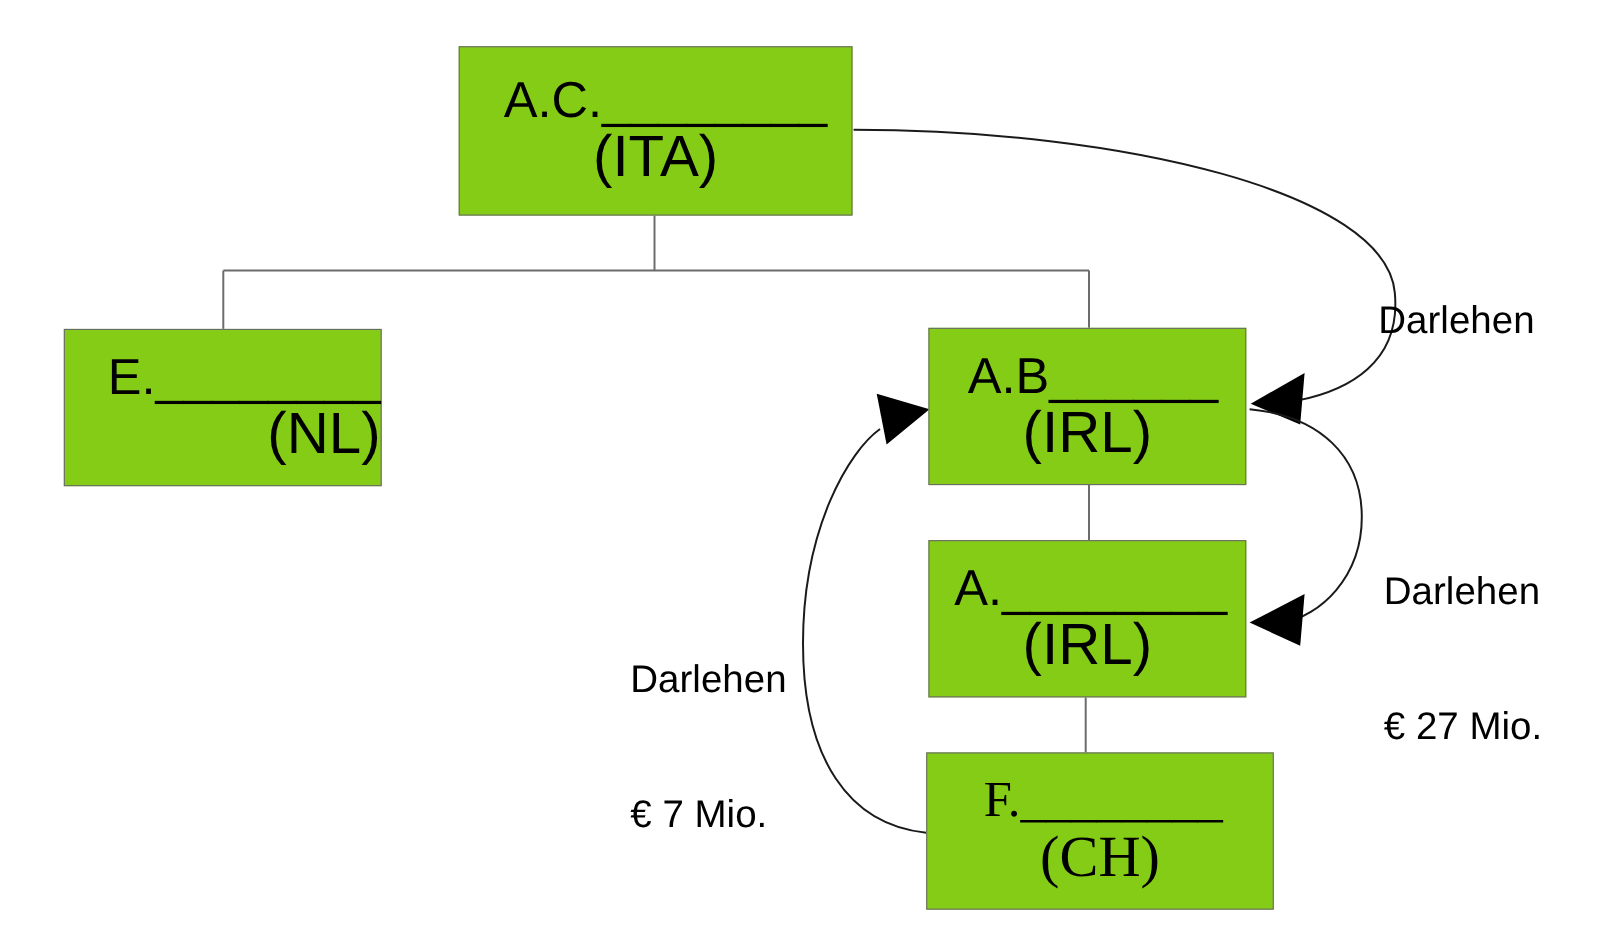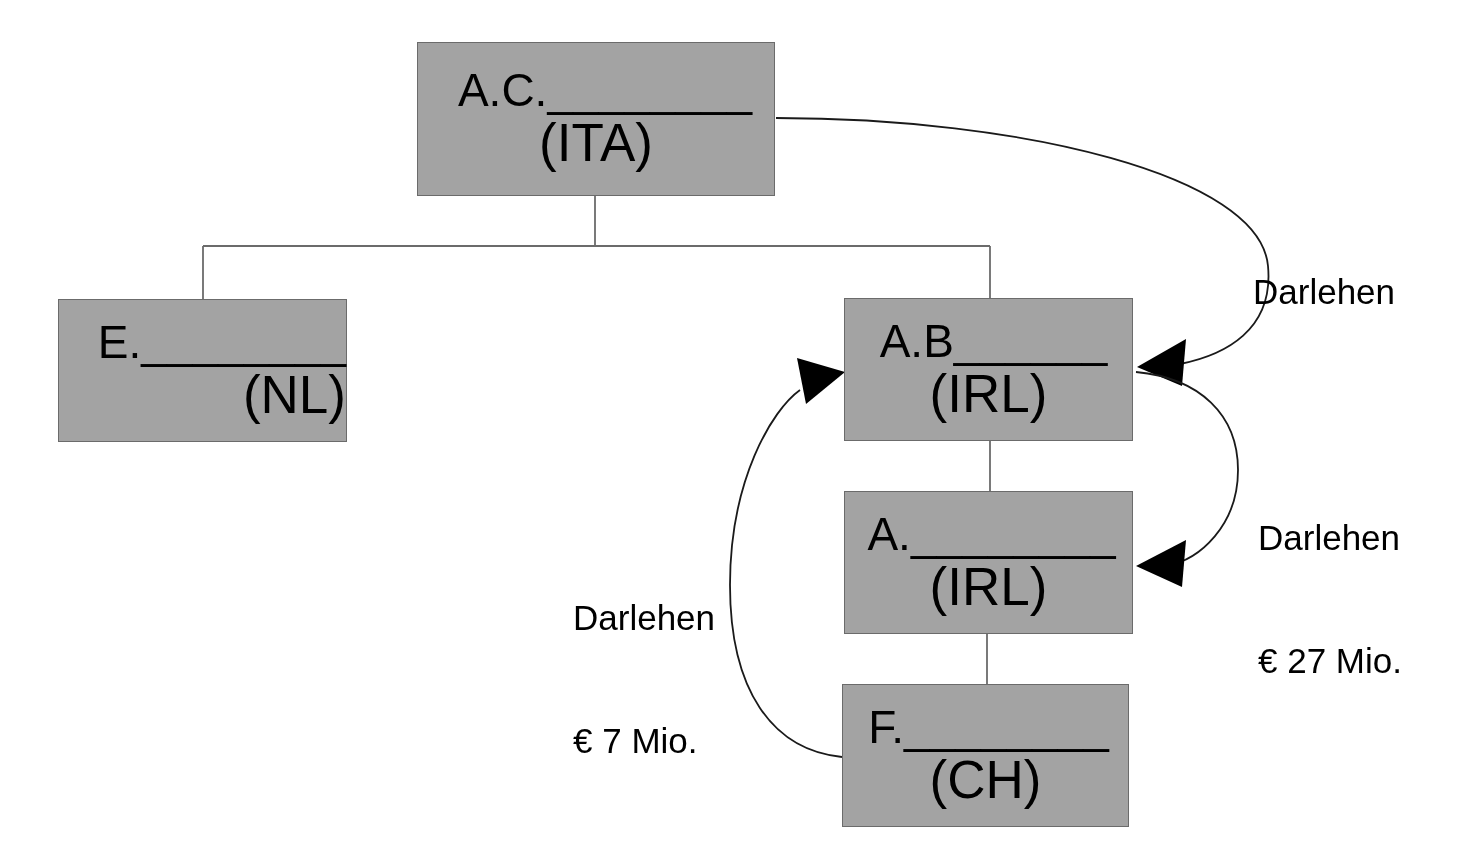--- a/index.html
+++ b/index.html
@@ -22,21 +22,21 @@
     position: absolute;
     left: 0;
     top: 0;
     width: 1459px;
     height: 852px;
   }
   .entity-box {
     position: absolute;
     box-sizing: border-box;
     border: 1.6px solid #6b6b6b;
-    background: #a3a3a3;
+    background: #84cc16;
     display: flex;
     flex-direction: column;
     align-items: center;
     justify-content: center;
     color: #000000;
   }
   .entity-name {
     font-size: 46px;
     line-height: 1.0;
     letter-spacing: 0px;
@@ -55,21 +55,21 @@
     font-size: 35px;
     line-height: 1.18;
     color: #000000;
     white-space: pre;
   }
   
   #box-ac   { left: 417px; top: 42px;  width: 358px; height: 154px; }
   #box-e    { left: 58px;  top: 299px; width: 289px; height: 143px; align-items: flex-end; }
   #box-ab   { left: 844px; top: 298px; width: 289px; height: 143px; }
   #box-a    { left: 844px; top: 491px; width: 289px; height: 143px; text-align: right; }
-  #box-f    { left: 842px; top: 684px; width: 287px; height: 143px; }
+  #box-f    { left: 842px; top: 684px; width: 316px; height: 143px; font-family: Liberation Serif, serif; }
 
   #box-ac .entity-name { padding-left: 18px; }
   #box-e  .entity-name { padding-left: 14px; }
   #box-ab .entity-name { padding-left: 10px; }
   #box-a  .entity-name { padding-left: 6px; }
   #box-f  .entity-name { padding-left: 6px; }
 
   
   #label-darlehen-top   { left: 1253px; top: 188px; }
   #label-darlehen-23    { left: 1258px; top: 434px; }

